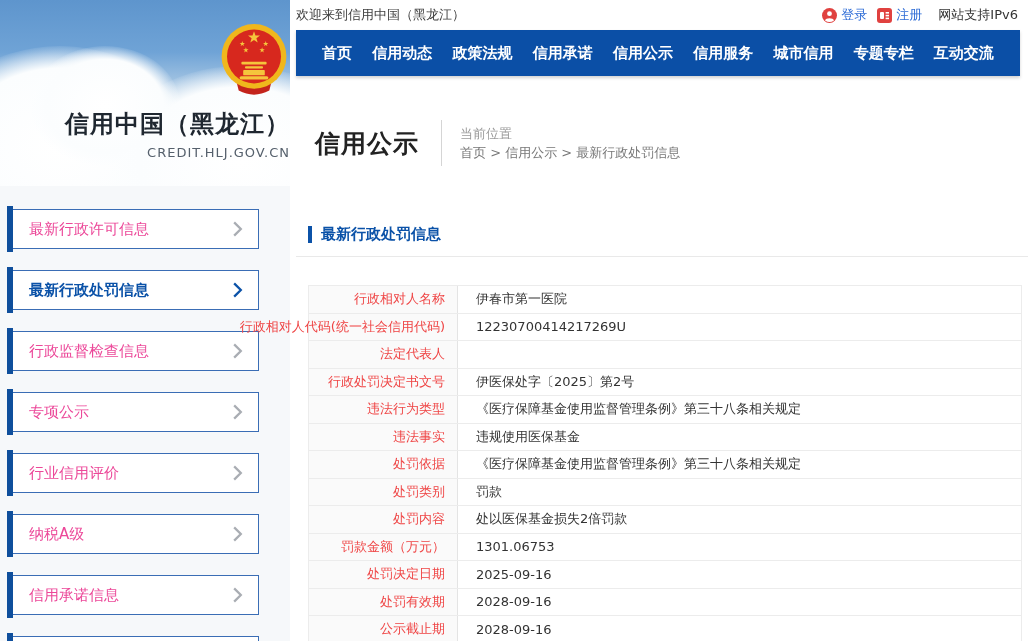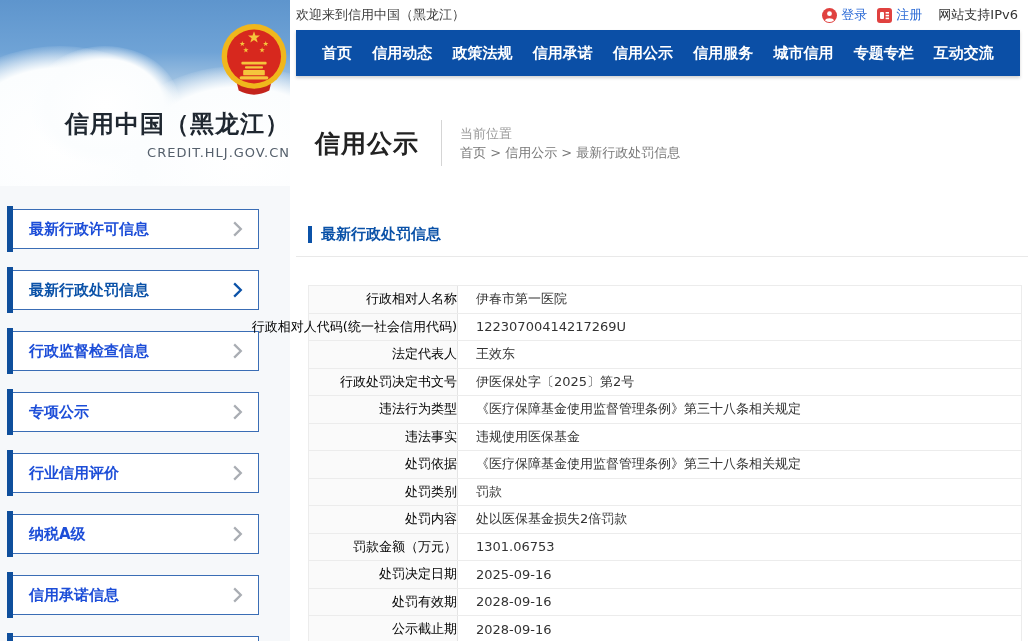--- a/index.html
+++ b/index.html
@@ -19,21 +19,21 @@
   .emblem { margin-top:22px; }
   .site-title { font-size:24px; font-weight:bold; color:#1f2730; letter-spacing:1px; margin-top:6px; }
   .site-url { font-size:13px; color:#55606c; letter-spacing:1px; margin-top:5px; }
 
   .menu { margin-top:23px; }
   .menu-item { position:relative; margin:0 0 21px 12px; width:247px; height:40px;
                background:#fff; border:1px solid #3a6db5; display:flex; align-items:center;
                padding:0 15px 0 16px; cursor:pointer; }
   .menu-item::before { content:''; position:absolute; left:-6px; top:-4px; width:6px; height:46px;
                        background:#0f4f9c; }
-  .menu-label { font-size:15px; color:#1d4ed8;font-weight:bold; }
+  .menu-label { font-size:15px; color:#ec4899; }
   .menu-chevron { margin-left:auto; color:#a9adb3; display:flex; align-items:center; }
   .menu-item.active .menu-label { color:#0b52a8; font-weight:bold; }
   .menu-item.active .menu-chevron { color:#0b52a8; }
 
   
   .main { position:absolute; left:290px; top:0; width:738px; height:496px; background:#fff; }
 
   .topbar { height:30px; display:flex; align-items:center; padding:0 10px 0 6px;
             font-size:13px; color:#404040; }
   .topbar-right { margin-left:auto; display:flex; align-items:center; }
@@ -53,21 +53,21 @@
 
   .section-head { margin:59px 0 0 18px; display:flex; align-items:center; }
   .section-bar { width:4px; height:17px; background:#0b52a8; margin-right:9px; }
   .section-title { font-size:15px; font-weight:bold; color:#0b52a8; }
   .section-line { border:none; border-top:1px solid #e9e9e9; margin:12px 0 0 6px; }
 
   .detail-table { margin:28px 0 0 18px; width:714px; border:1px solid #ececec; border-bottom:none; }
   .row { display:flex; height:27.5px; border-bottom:1px solid #ececec; }
   .row-label { width:149px; background:#fafafa; border-right:1px solid #e4e4e4;
                display:flex; align-items:center; justify-content:flex-end;
-               color:#000000; font-size:13px; white-space:nowrap; }
+               padding-right:12px; color:#ef4444; font-size:13px; white-space:nowrap; }
   .row-value { flex:1; display:flex; align-items:center; padding-left:18px;
                color:#333; font-size:13px; white-space:nowrap; }
 </style>
 </head>
 <body>
 
 <div class="sidebar">
   <div class="hero">
     <div class="snow s1"></div>
     <div class="snow s2"></div>
@@ -231,21 +231,20 @@
     <div class="row-value">伊春市第一医院</div>
   </div>
 
   <div class="row">
     <div class="row-label">行政相对人代码(统一社会信用代码)</div>
     <div class="row-value">12230700414217269U</div>
   </div>
 
   <div class="row">
     <div class="row-label">法定代表人</div>
-    <div class="row-value">王效东</div>
   </div>
 
   <div class="row">
     <div class="row-label">行政处罚决定书文号</div>
     <div class="row-value">伊医保处字〔2025〕第2号</div>
   </div>
 
   <div class="row">
     <div class="row-label">违法行为类型</div>
     <div class="row-value">《医疗保障基金使用监督管理条例》第三十八条相关规定</div>

